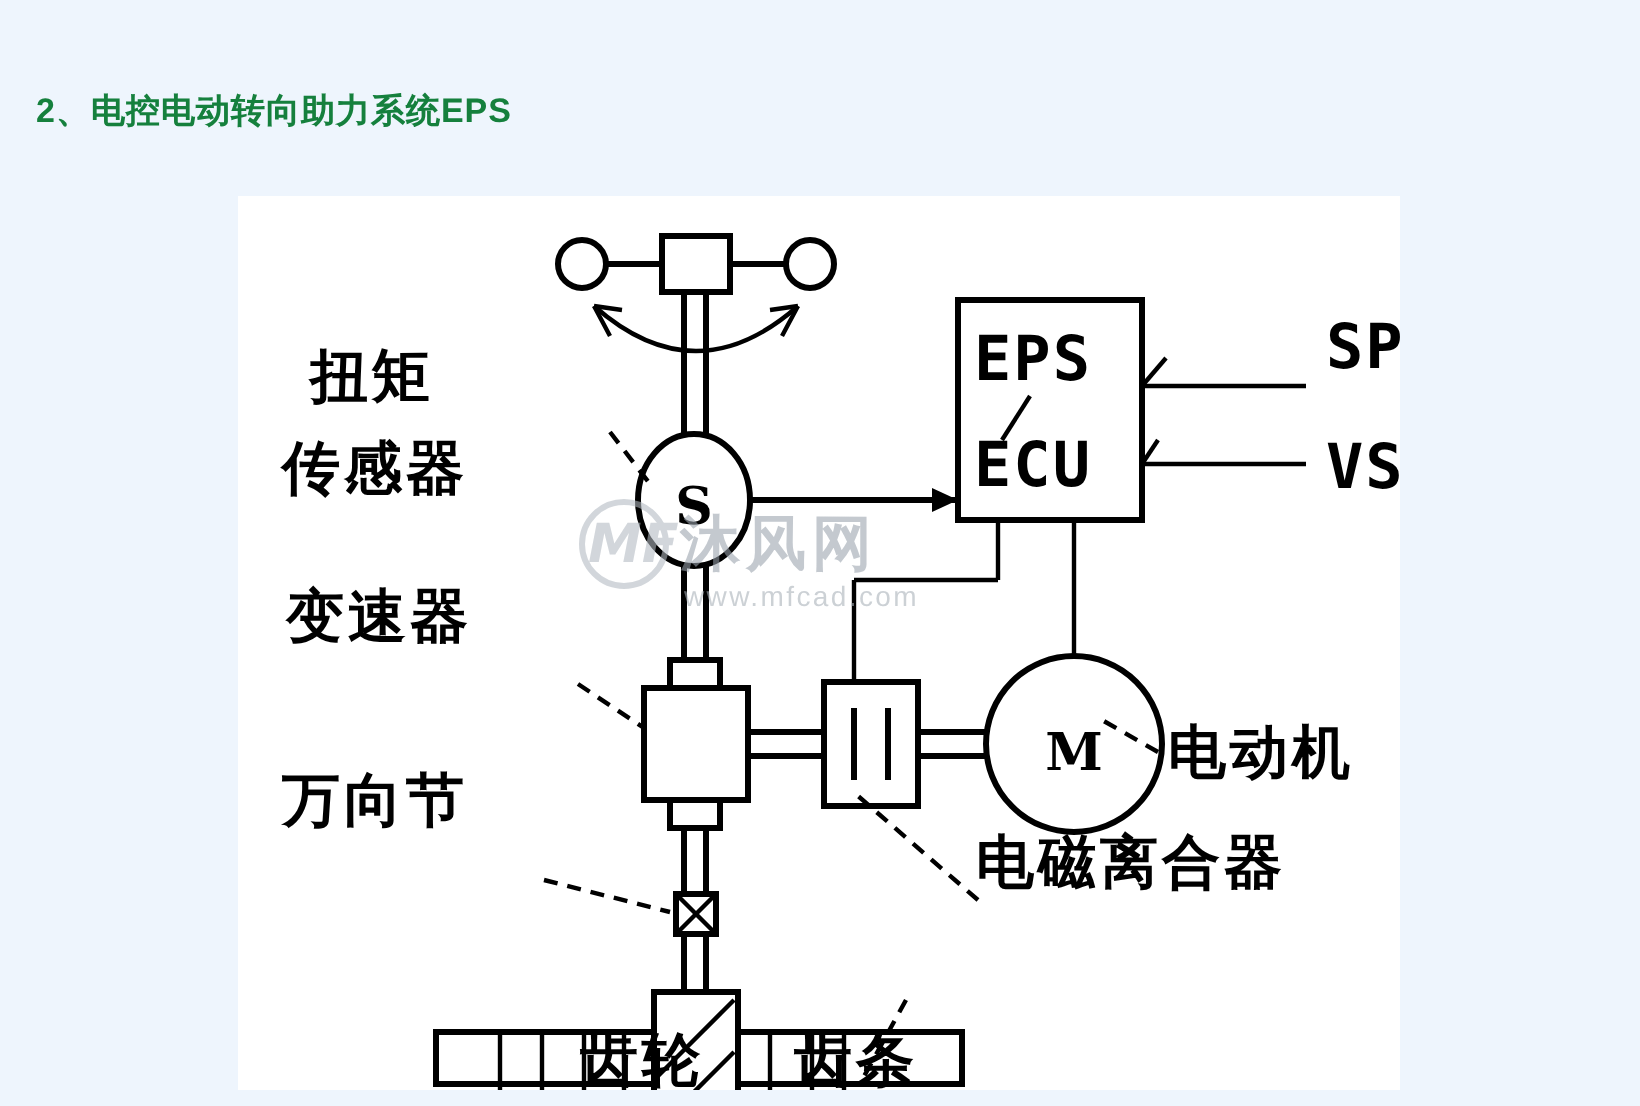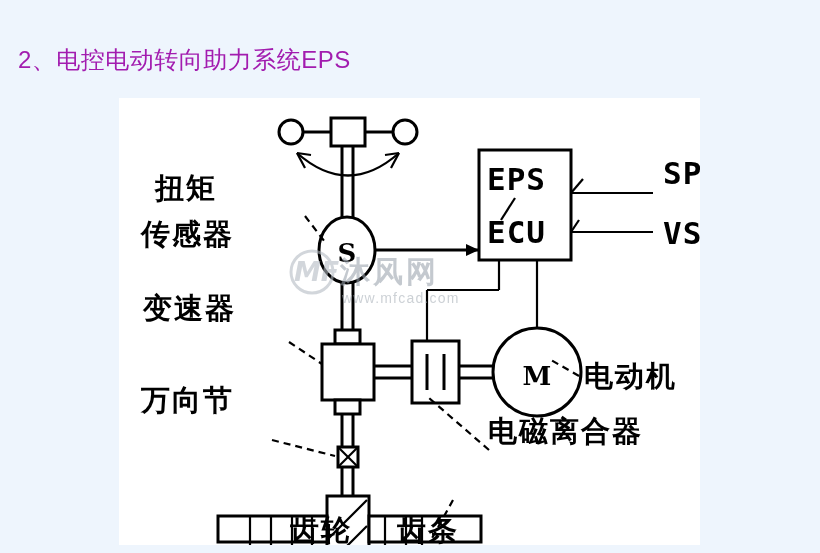--- a/index.html
+++ b/index.html
@@ -11,23 +11,23 @@
     height: 553px;
     background: #eef5fd;
     font-family: "Liberation Sans", "DejaVu Sans", sans-serif;
     overflow: hidden;
     position: relative;
   }
   #page-title {
     position: absolute;
     left: 18px;
     top: 44px;
-    font-size: 24px;
-    font-weight: 400;
-    color: #a21caf;
+    font-size: 17px;
+    font-weight: 700;
+    color: #15803d;
     letter-spacing: 0.5px;
     white-space: nowrap;
   }
   #diagram-panel {
     position: absolute;
     left: 119px;
     top: 98px;
     width: 581px;
     height: 447px;
     background: #ffffff;

